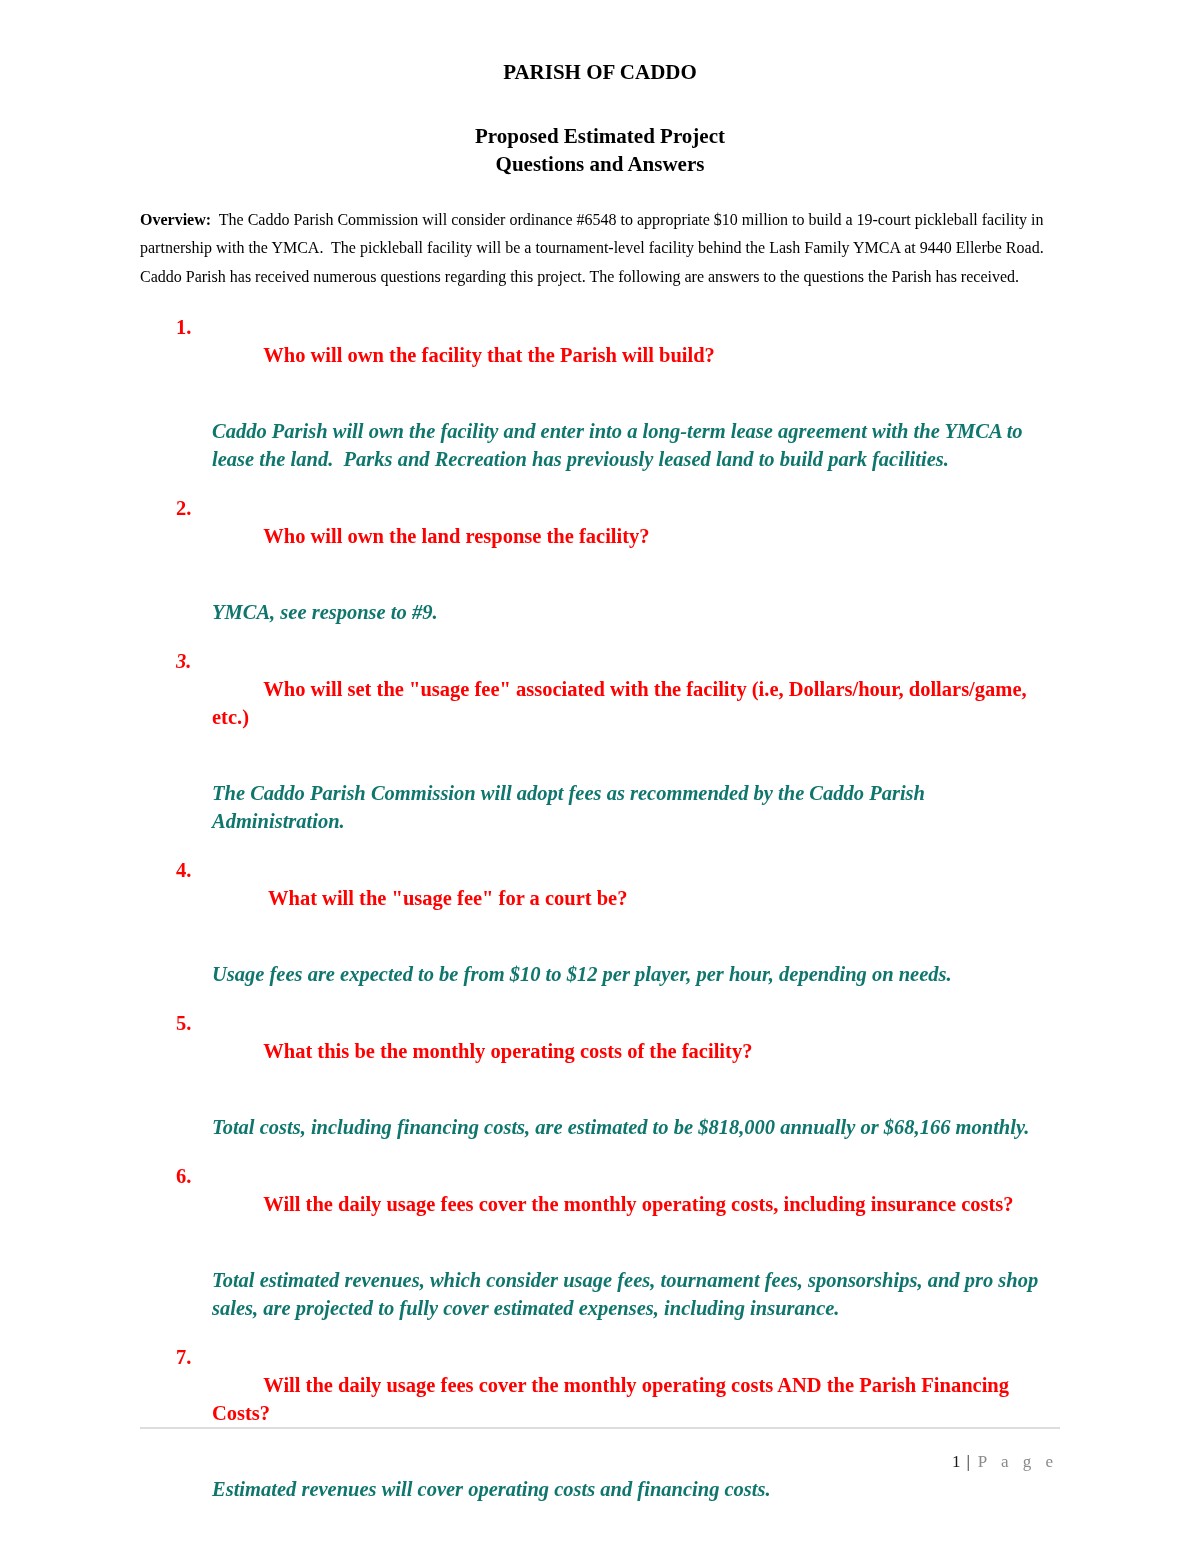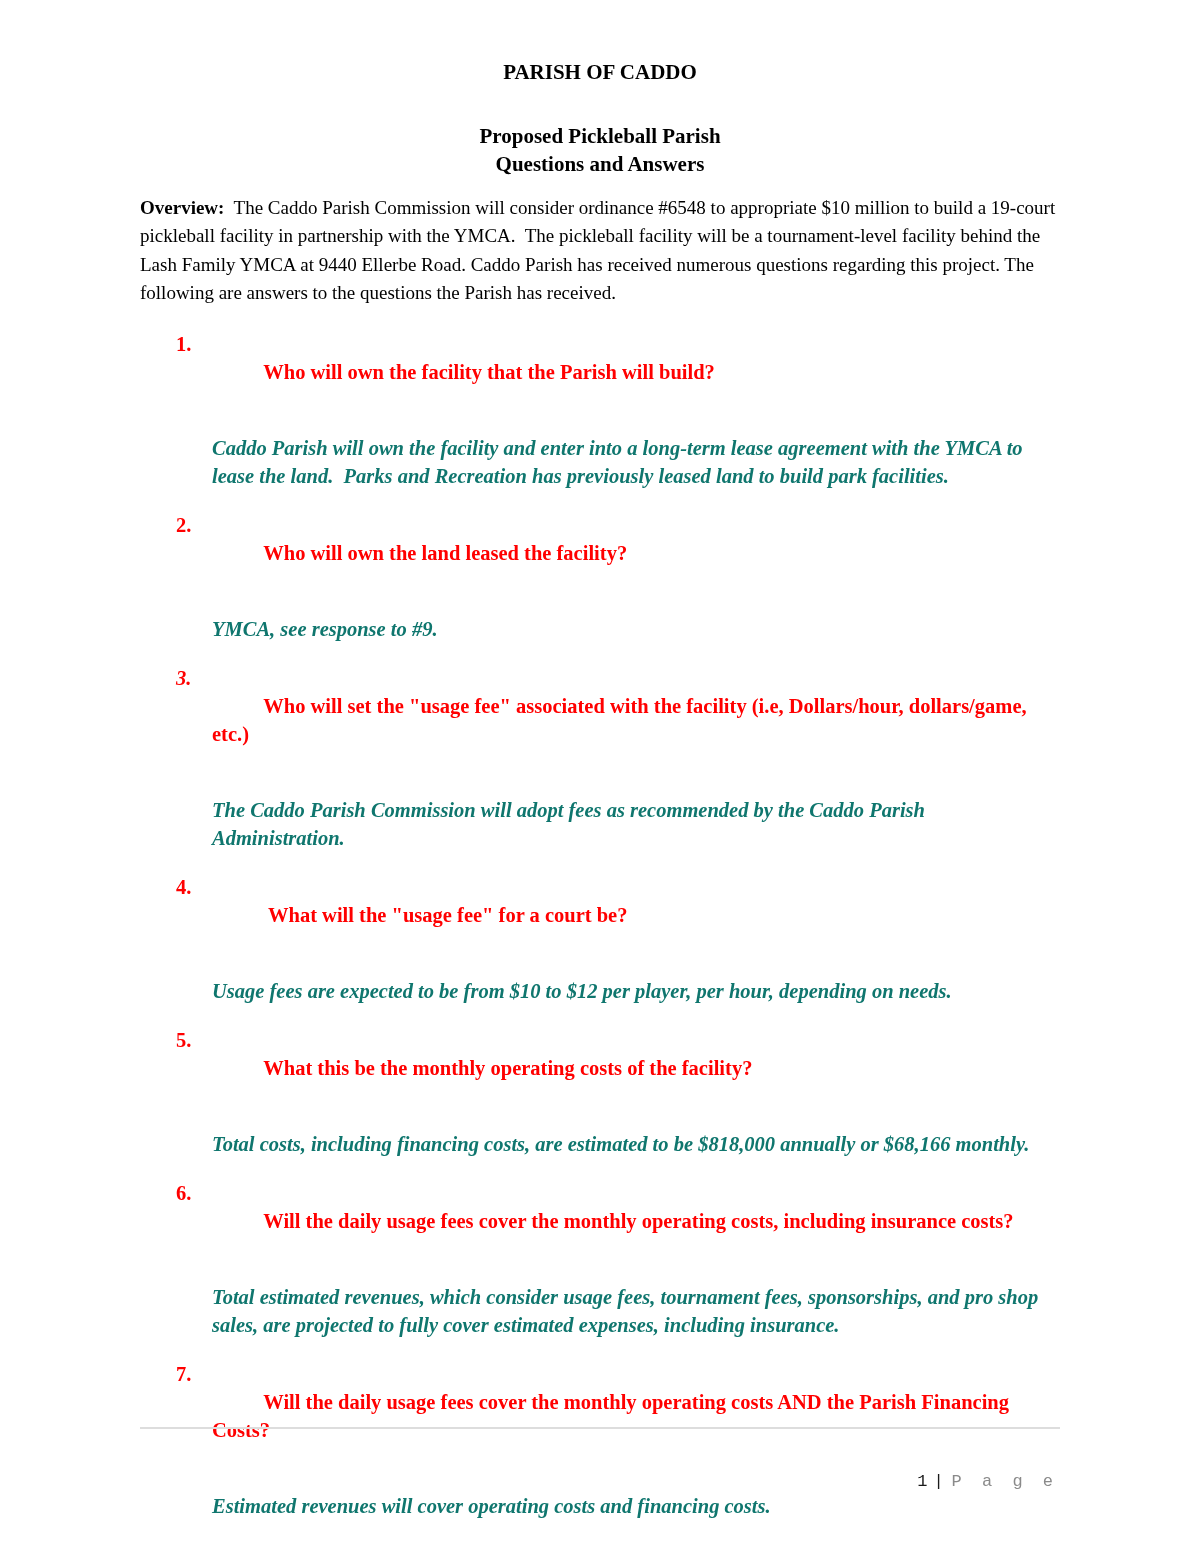--- a/index.html
+++ b/index.html
@@ -29,22 +29,22 @@
     white-space: pre-wrap;
   }
   .doc-subtitle {
     margin-top: 36px;
     text-align: center;
     font-weight: bold;
     font-size: 21px;
     line-height: 28px;
   }
   .overview {
-    margin-top: 16px;
-    font-size: 19px;
+    margin-top: 28px;
+    font-size: 16px;
     line-height: 28.4px;
     white-space: pre-wrap;
   }
   .overview .overview-label {
     font-weight: bold;
   }
   .qa-list {
     margin-top: 22px;
   }
   .qa-question {
@@ -80,56 +80,55 @@
     position: absolute;
     left: 140px;
     width: 920px;
     top: 1427px;
     border-top: 2px solid #dddddd;
   }
   .footer {
     position: absolute;
     top: 1452px;
     right: 142px;
-    font-family: Liberation Mono, monospace;
+    font-family: Liberation Serif, serif;
     font-size: 17px;
     color: #000000;
-    margin-top: 20px;
   }
   .footer .page-num { color: #1a1a1a; margin-right: 6px; }
   .footer .sep { color: #1a1a1a; margin-right: 8px; font-weight: normal; }
   .footer .page-word { color: #8a8a8a; letter-spacing: 5px; }
 </style>
 </head>
 <body>
 
 <div class="page">
   <div class="content">
 
     <div class="doc-title">PARISH OF CADDO</div>
 
     <div class="doc-subtitle">
-      <div>Proposed Pickleball Parish</div>
+      <div>Proposed Estimated Project</div>
       <div>Questions and Answers</div>
     </div>
 
     <p class="overview"><span class="overview-label">Overview:</span><span>  The Caddo Parish Commission will consider ordinance #6548 to appropriate $10 million to build a 19-court pickleball facility in partnership with the YMCA.  The pickleball facility will be a tournament-level facility behind the Lash Family YMCA at 9440 Ellerbe Road. Caddo Parish has received numerous questions regarding this project. The following are answers to the questions the Parish has received.</span></p>
 
     <div class="qa-list">
 
       <div class="qa-item">
         <div class="qa-question">
           <span class="num">1.</span><span>Who will own the facility that the Parish will build?</span>
         </div>
         <div class="qa-answer">Caddo Parish will own the facility and enter into a long-term lease agreement with the YMCA to lease the land.  Parks and Recreation has previously leased land to build park facilities.</div>
       </div>
 
       <div class="qa-item">
         <div class="qa-question">
-          <span class="num">2.</span><span>Who will own the land leased the facility?</span>
+          <span class="num">2.</span><span>Who will own the land response the facility?</span>
         </div>
         <div class="qa-answer">YMCA, see response to #9.</div>
       </div>
 
       <div class="qa-item">
         <div class="qa-question">
           <span class="num num-italic">3.</span><span>Who will set the "usage fee" associated with the facility (i.e, Dollars/hour, dollars/game, etc.)</span>
         </div>
         <div class="qa-answer">The Caddo Parish Commission will adopt fees as recommended by the Caddo Parish Administration.</div>
       </div>

